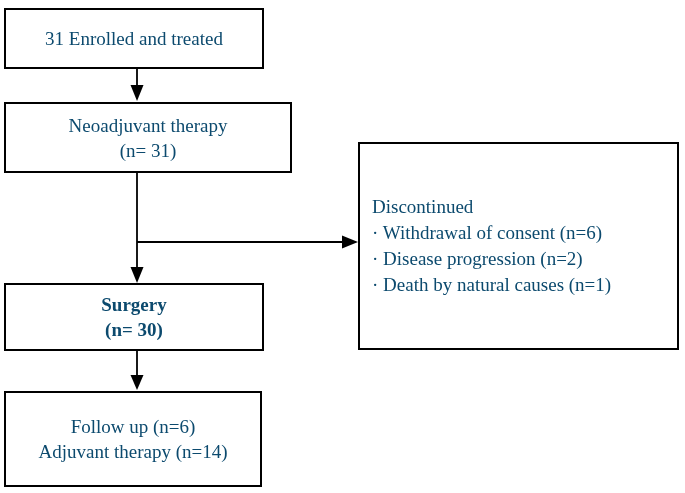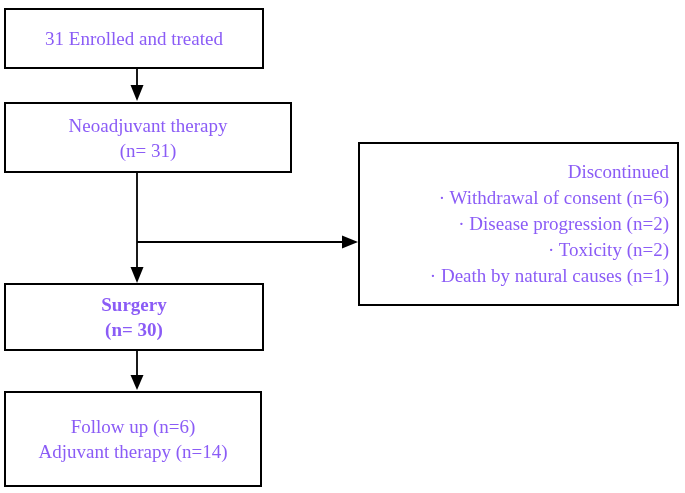--- a/index.html
+++ b/index.html
@@ -6,21 +6,21 @@
     margin: 0;
     padding: 0;
     background: #ffffff;
   }
   .canvas {
     position: relative;
     width: 685px;
     height: 493px;
     background: #ffffff;
     font-family: "Liberation Serif", "DejaVu Serif", serif;
-    color: #8b5cf6;
+    color: #0c4a6e;
     overflow: hidden;
   }
   .flow-box {
     position: absolute;
     box-sizing: border-box;
     border: 2px solid #000000;
     background: #ffffff;
     display: flex;
     flex-direction: column;
     align-items: center;
@@ -34,21 +34,21 @@
     justify-content: center;
     text-align: left;
     padding-left: 12px;
     padding-right: 8px;
     line-height: 26px;
   }
   #box-enrolled     { left: 4px;   top: 8px;   width: 260px; height: 61px; }
   #box-neoadjuvant  { left: 4px;   top: 102px; width: 288px; height: 71px; }
   #box-surgery      { left: 4px;   top: 283px; width: 260px; height: 68px; font-weight: bold; }
   #box-followup     { left: 4px;   top: 391px; width: 258px; height: 96px; }
-  #box-discontinued { left: 358px; top: 142px; width: 321px; height: 164px; align-items: flex-end; }
+  #box-discontinued { left: 358px; top: 142px; width: 321px; height: 208px; }
   .connectors {
     position: absolute;
     left: 0;
     top: 0;
     width: 685px;
     height: 493px;
     pointer-events: none;
   }
   .connectors line    { stroke: #000000; stroke-width: 1.8px; }
   .connectors polygon { fill: #000000; }
@@ -79,21 +79,20 @@
 
   <div class="flow-box" id="box-neoadjuvant">
     <span>Neoadjuvant therapy</span>
     <span>(n= 31)</span>
   </div>
 
   <div class="flow-box left-align" id="box-discontinued">
     <span>Discontinued</span>
     <span>· Withdrawal of consent (n=6)</span>
     <span>· Disease progression (n=2)</span>
-    <span>· Toxicity (n=2)</span>
     <span>· Death by natural causes (n=1)</span>
   </div>
 
   <div class="flow-box" id="box-surgery">
     <span>Surgery</span>
     <span>(n= 30)</span>
   </div>
 
   <div class="flow-box" id="box-followup">
     <span>Follow up (n=6)</span>

